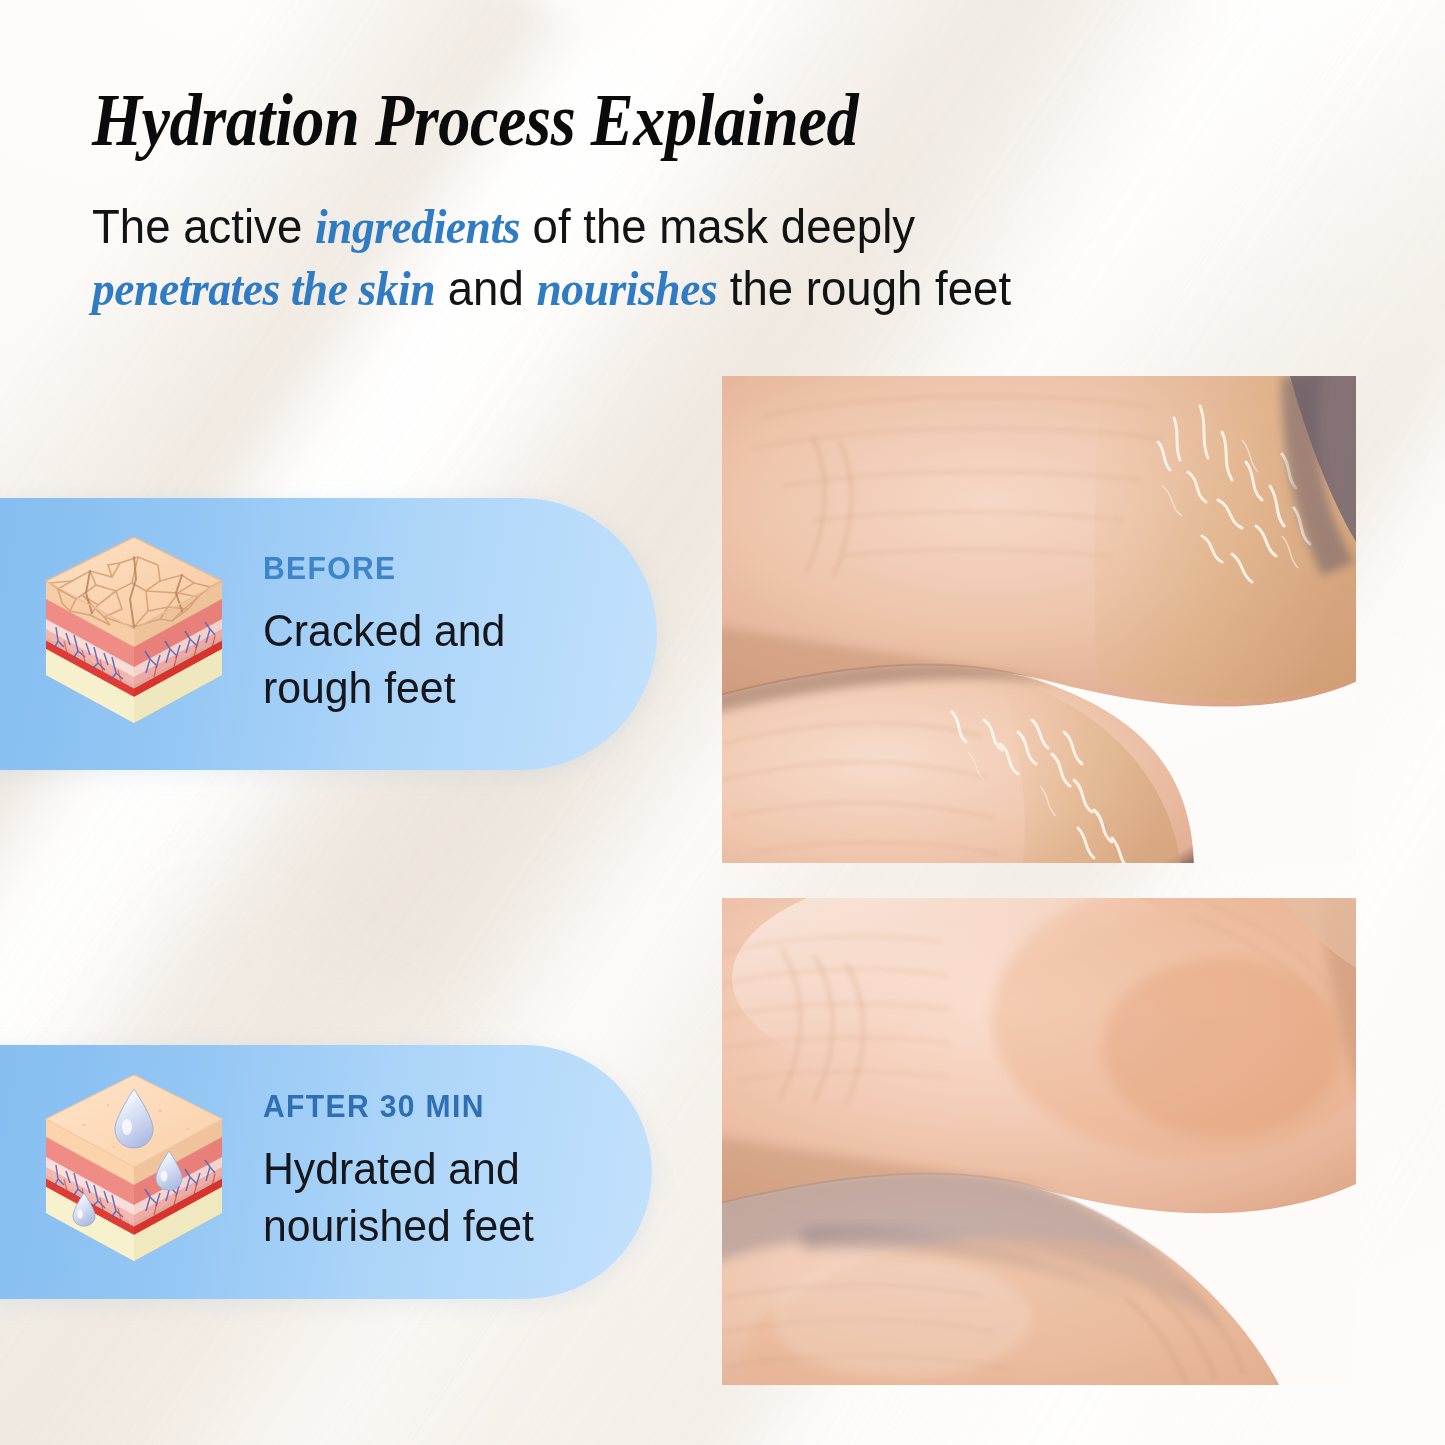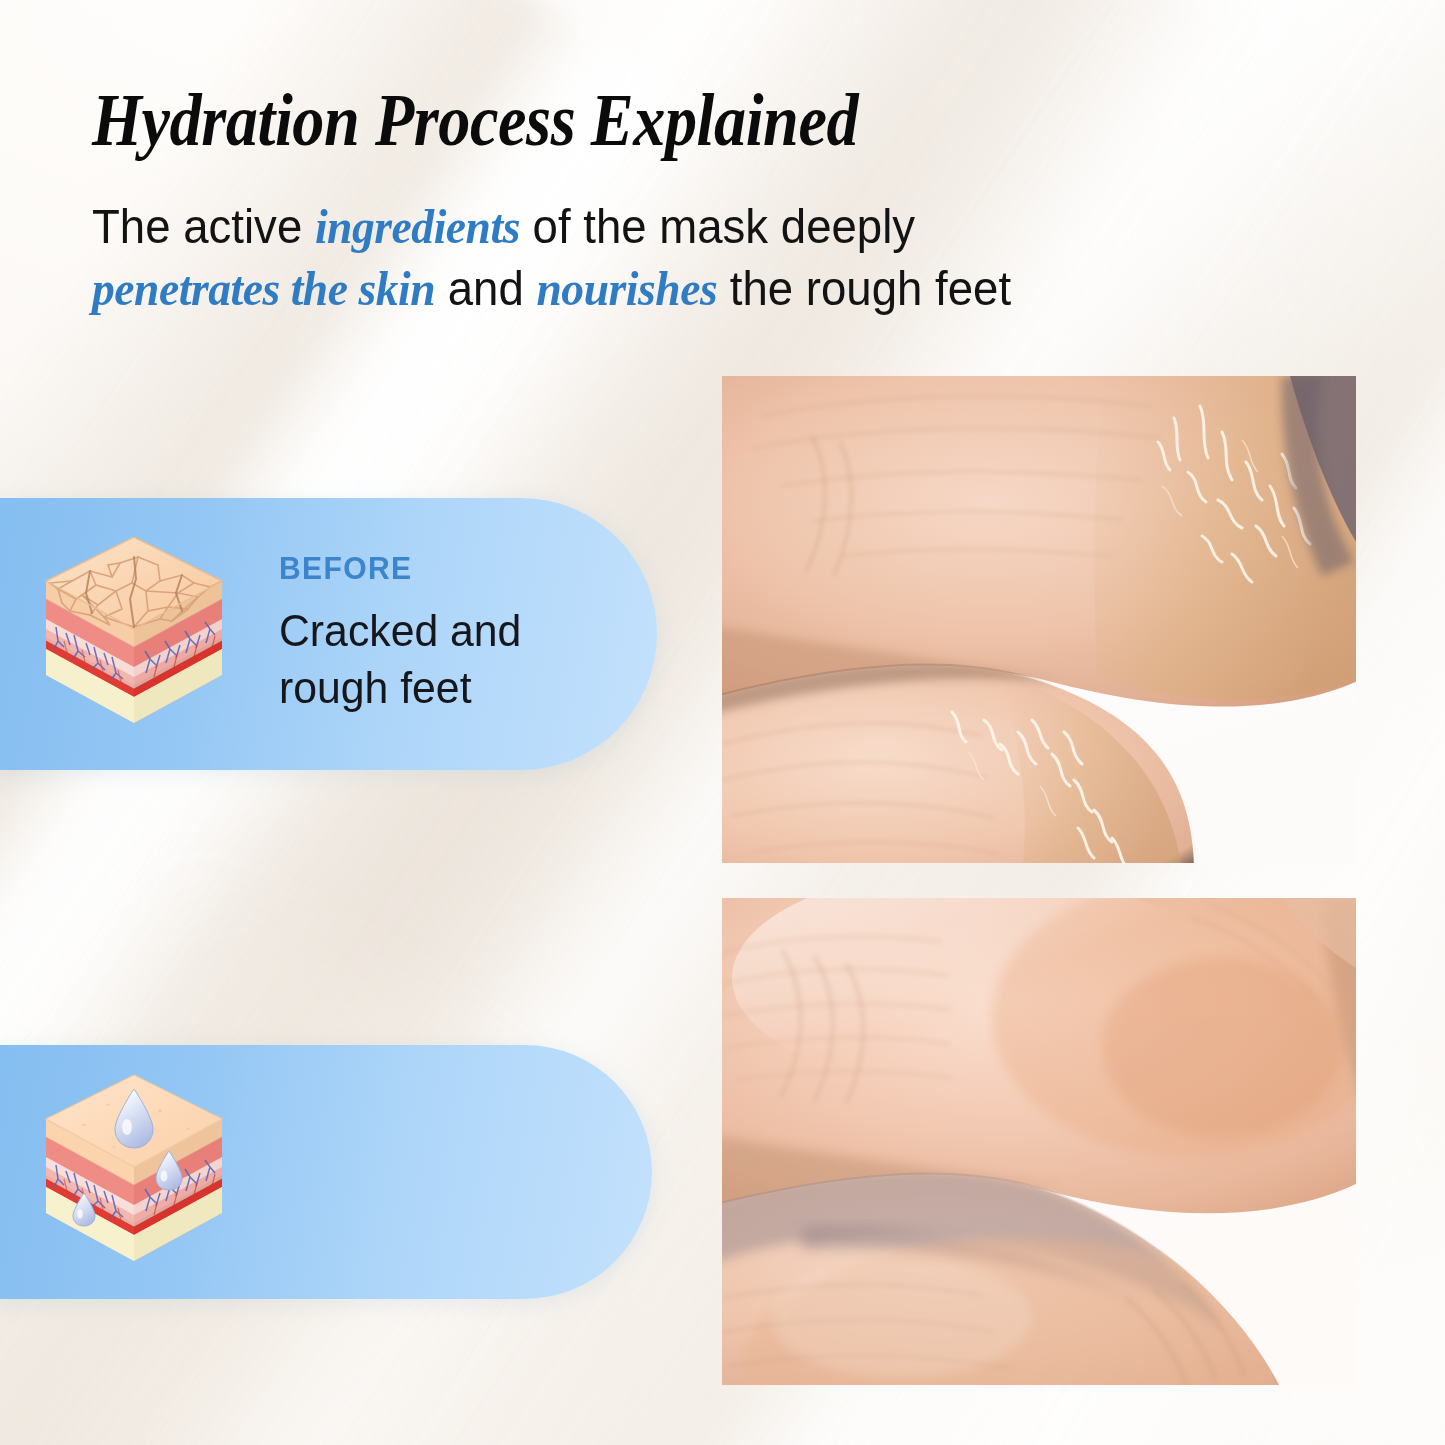--- a/index.html
+++ b/index.html
@@ -69,21 +69,21 @@
     position:absolute;left:-40px;
     display:flex;align-items:center;
     border-top-right-radius:999px;border-bottom-right-radius:999px;
     background:linear-gradient(100deg,#82bcf0 0%,#93c6f4 32%,#aed6f9 64%,#c3e1fc 100%);
     box-shadow:0 4px 22px rgba(130,170,210,.17);
   }
   #pill-before{top:498px;width:697px;height:272px;}
   #pill-after {top:1045px;width:692px;height:254px;}
 
   .pill .diagram{flex:0 0 auto;margin-left:82px;}
-  .pill .txt{margin-left:53px;}
+  .pill .txt{margin-left:37px;}
   .kicker{
     font-family:"Liberation Sans",sans-serif;
     font-weight:700;font-size:31px;letter-spacing:1.4px;
     color:#3d85cb;margin-bottom:16px;
     transform:scaleX(.97);transform-origin:left center;
   }
   #pill-after .kicker{color:#2f6fb5;}
   .desc{
     font-family:"Liberation Sans",sans-serif;
     font-weight:300;font-size:45px;line-height:1.26;
@@ -313,20 +313,25 @@
         </g>
         <g>
           <path d="M127,76 C127,76 114,95 114,103 C114,110 119,115 127,115 C135,115 140,110 140,103 C140,95 127,76 127,76 Z" fill="url(#drop)" stroke="#9fb0d8" stroke-width="1"></path>
           <ellipse cx="122" cy="101" rx="3.4" ry="5.5" fill="#ffffff" opacity=".75"></ellipse>
         </g>
         <g>
           <path d="M42,118 C42,118 31,134 31,141 C31,147 36,151 42,151 C48,151 53,147 53,141 C53,134 42,118 42,118 Z" fill="url(#drop)" stroke="#9fb0d8" stroke-width="1"></path>
           <ellipse cx="38" cy="139" rx="2.8" ry="4.6" fill="#ffffff" opacity=".75"></ellipse>
         </g>
       </svg>
+    </div>
+    <div class="txt">
+      <div class="kicker">AFTER 30 MIN</div>
+      <div class="desc">Hydrated and
+nourished feet</div>
     </div>
   </div>
 
   <div class="photo" id="photo-before">
     <svg viewBox="0 0 634 487" preserveAspectRatio="xMidYMid slice" aria-hidden="true">
       <defs>
         <linearGradient id="pb-bg" x1="0" y1="0" x2="0.4" y2="1">
           <stop offset="0" stop-color="#ffffff"></stop>
             <stop offset="1" stop-color="#fdfbfa"></stop>
         </linearGradient>

